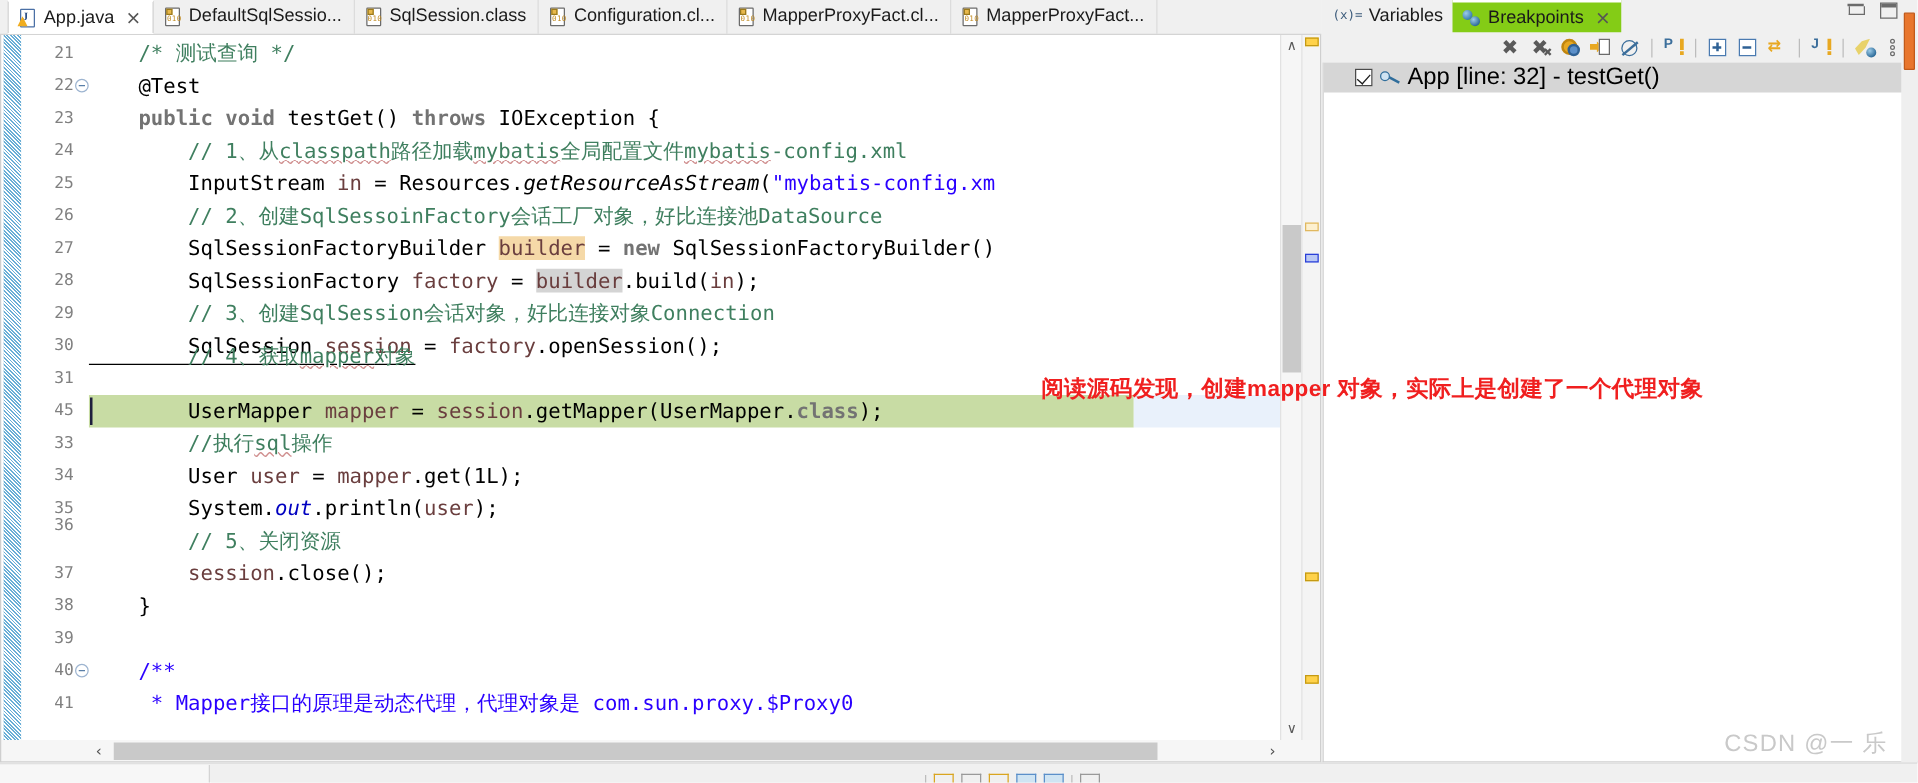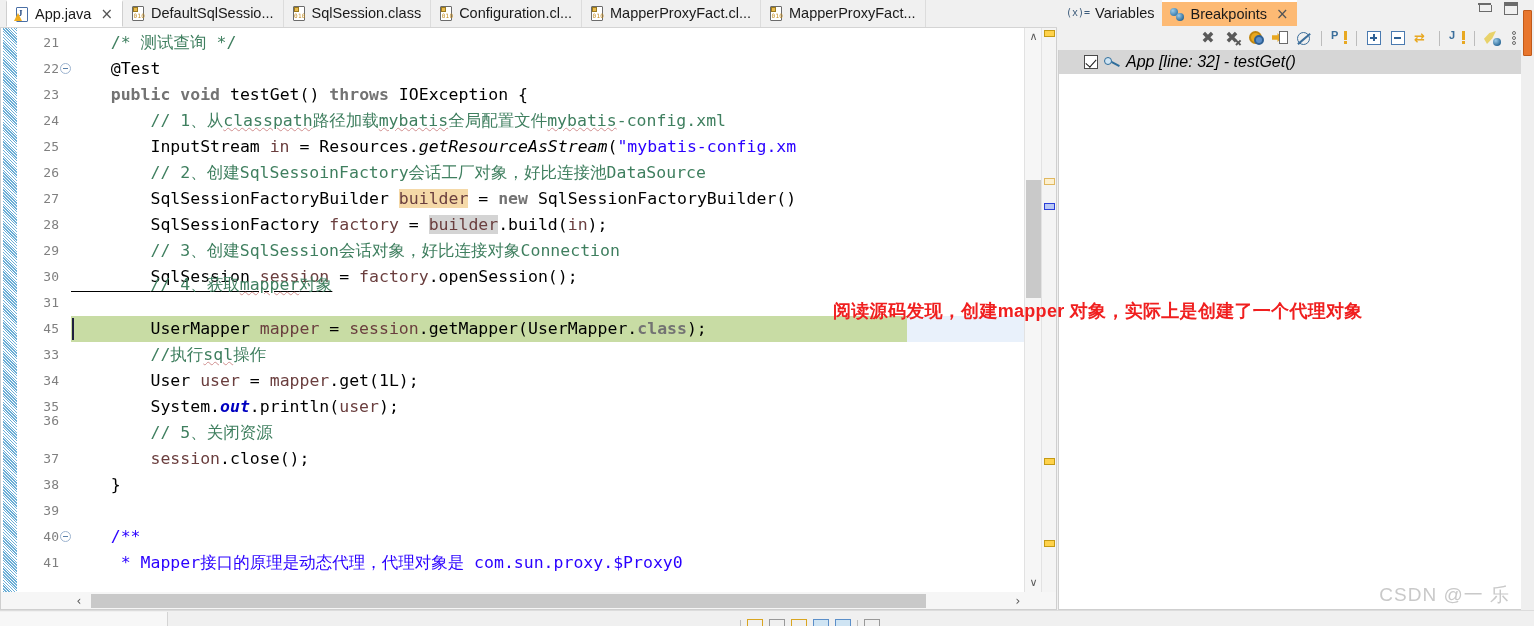--- a/index.html
+++ b/index.html
@@ -133,21 +133,21 @@
   }
   .caret32 {
     position: absolute; left: 1px; top: 2px; width: 2px; height: 22px;
     background: #1f1f3d; z-index: 3;
   }
   .kw   { color: #737373; font-weight: bold; }
   .cmt  { color: #3f7f5f; }
   .str  { color: #2a00ff; }
   .mth  { color: #000000; font-style: italic; }
   .lvar { color: #6a3e3e; }
-  .fld  { color: #0000c0; font-style: italic; font-weight: bold; }
+  .fld  { color: #0000c0; font-style: italic; font-weight: normal; }
   .hi-occ-o { background: #f5d9a8; }
   .hi-occ-g { background: #d4d4d4; }
   .sq {
     text-decoration: underline;
     text-decoration-style: wavy;
     text-decoration-color: #d08f8f;
     text-decoration-thickness: 1px;
   }
 
   
@@ -201,21 +201,21 @@
     background: #f0f0f0;
   }
   #right-tabbar {
     position: absolute; left: 0; top: 0; width: 476px; height: 26px;
     display: flex; align-items: flex-end;
   }
   .rtab {
     height: 26px; display: flex; align-items: center; gap: 5px;
     padding: 0 8px; font-size: 14.5px; color: #1a1a1a; white-space: nowrap;
   }
-  .rtab.active { background: #fdba74; border-top: 2px solid #ffffff; }
+  .rtab.active { background: #84cc16; border-top: 2px solid #ffffff; }
   .ico-vars {
     font-family: "DejaVu Sans Mono", monospace; font-size: 10px;
     color: #3b5a7a; line-height: 1;
   }
   .ico-bp { width: 15px; height: 13px; position: relative; flex: 0 0 15px; }
   .ico-bp .b1, .ico-bp .b2 { position: absolute; border-radius: 50%; }
   .ico-bp .b1 {
     left: 0px; top: 0px; width: 8px; height: 8px;
     background: radial-gradient(circle at 35% 33%, #9ccbe8 0%, #3b7fb0 70%, #1d5a88 100%);
   }
@@ -337,21 +337,21 @@
     width: 16px; height: 14px; position: relative; flex: 0 0 16px;
   }
   .bp-pin .head {
     position: absolute; left: 0; top: 2px; width: 8px; height: 8px;
     border-radius: 50%; border: 1.8px solid #2f6d9b; background: #cfe4f3;
   }
   .bp-pin .tail {
     position: absolute; left: 7px; top: 8px; width: 9px; height: 1.8px;
     background: #2f6d9b; transform: rotate(28deg);
   }
-  #bp-label { font-size: 16px; color: #000; white-space: nowrap; font-style: italic; }
+  #bp-label { font-size: 19px; color: #000; white-space: nowrap; }
 
   
   #r-scroll {
     position: absolute; right: 0; top: 10px; width: 13px; height: 600px;
     background: #efefef;
   }
   #r-thumb {
     position: absolute; left: 2px; top: 0px; width: 9px; height: 46px;
     background: #e8762d; border: 1px solid #c15a1a; border-radius: 1px;
   }

